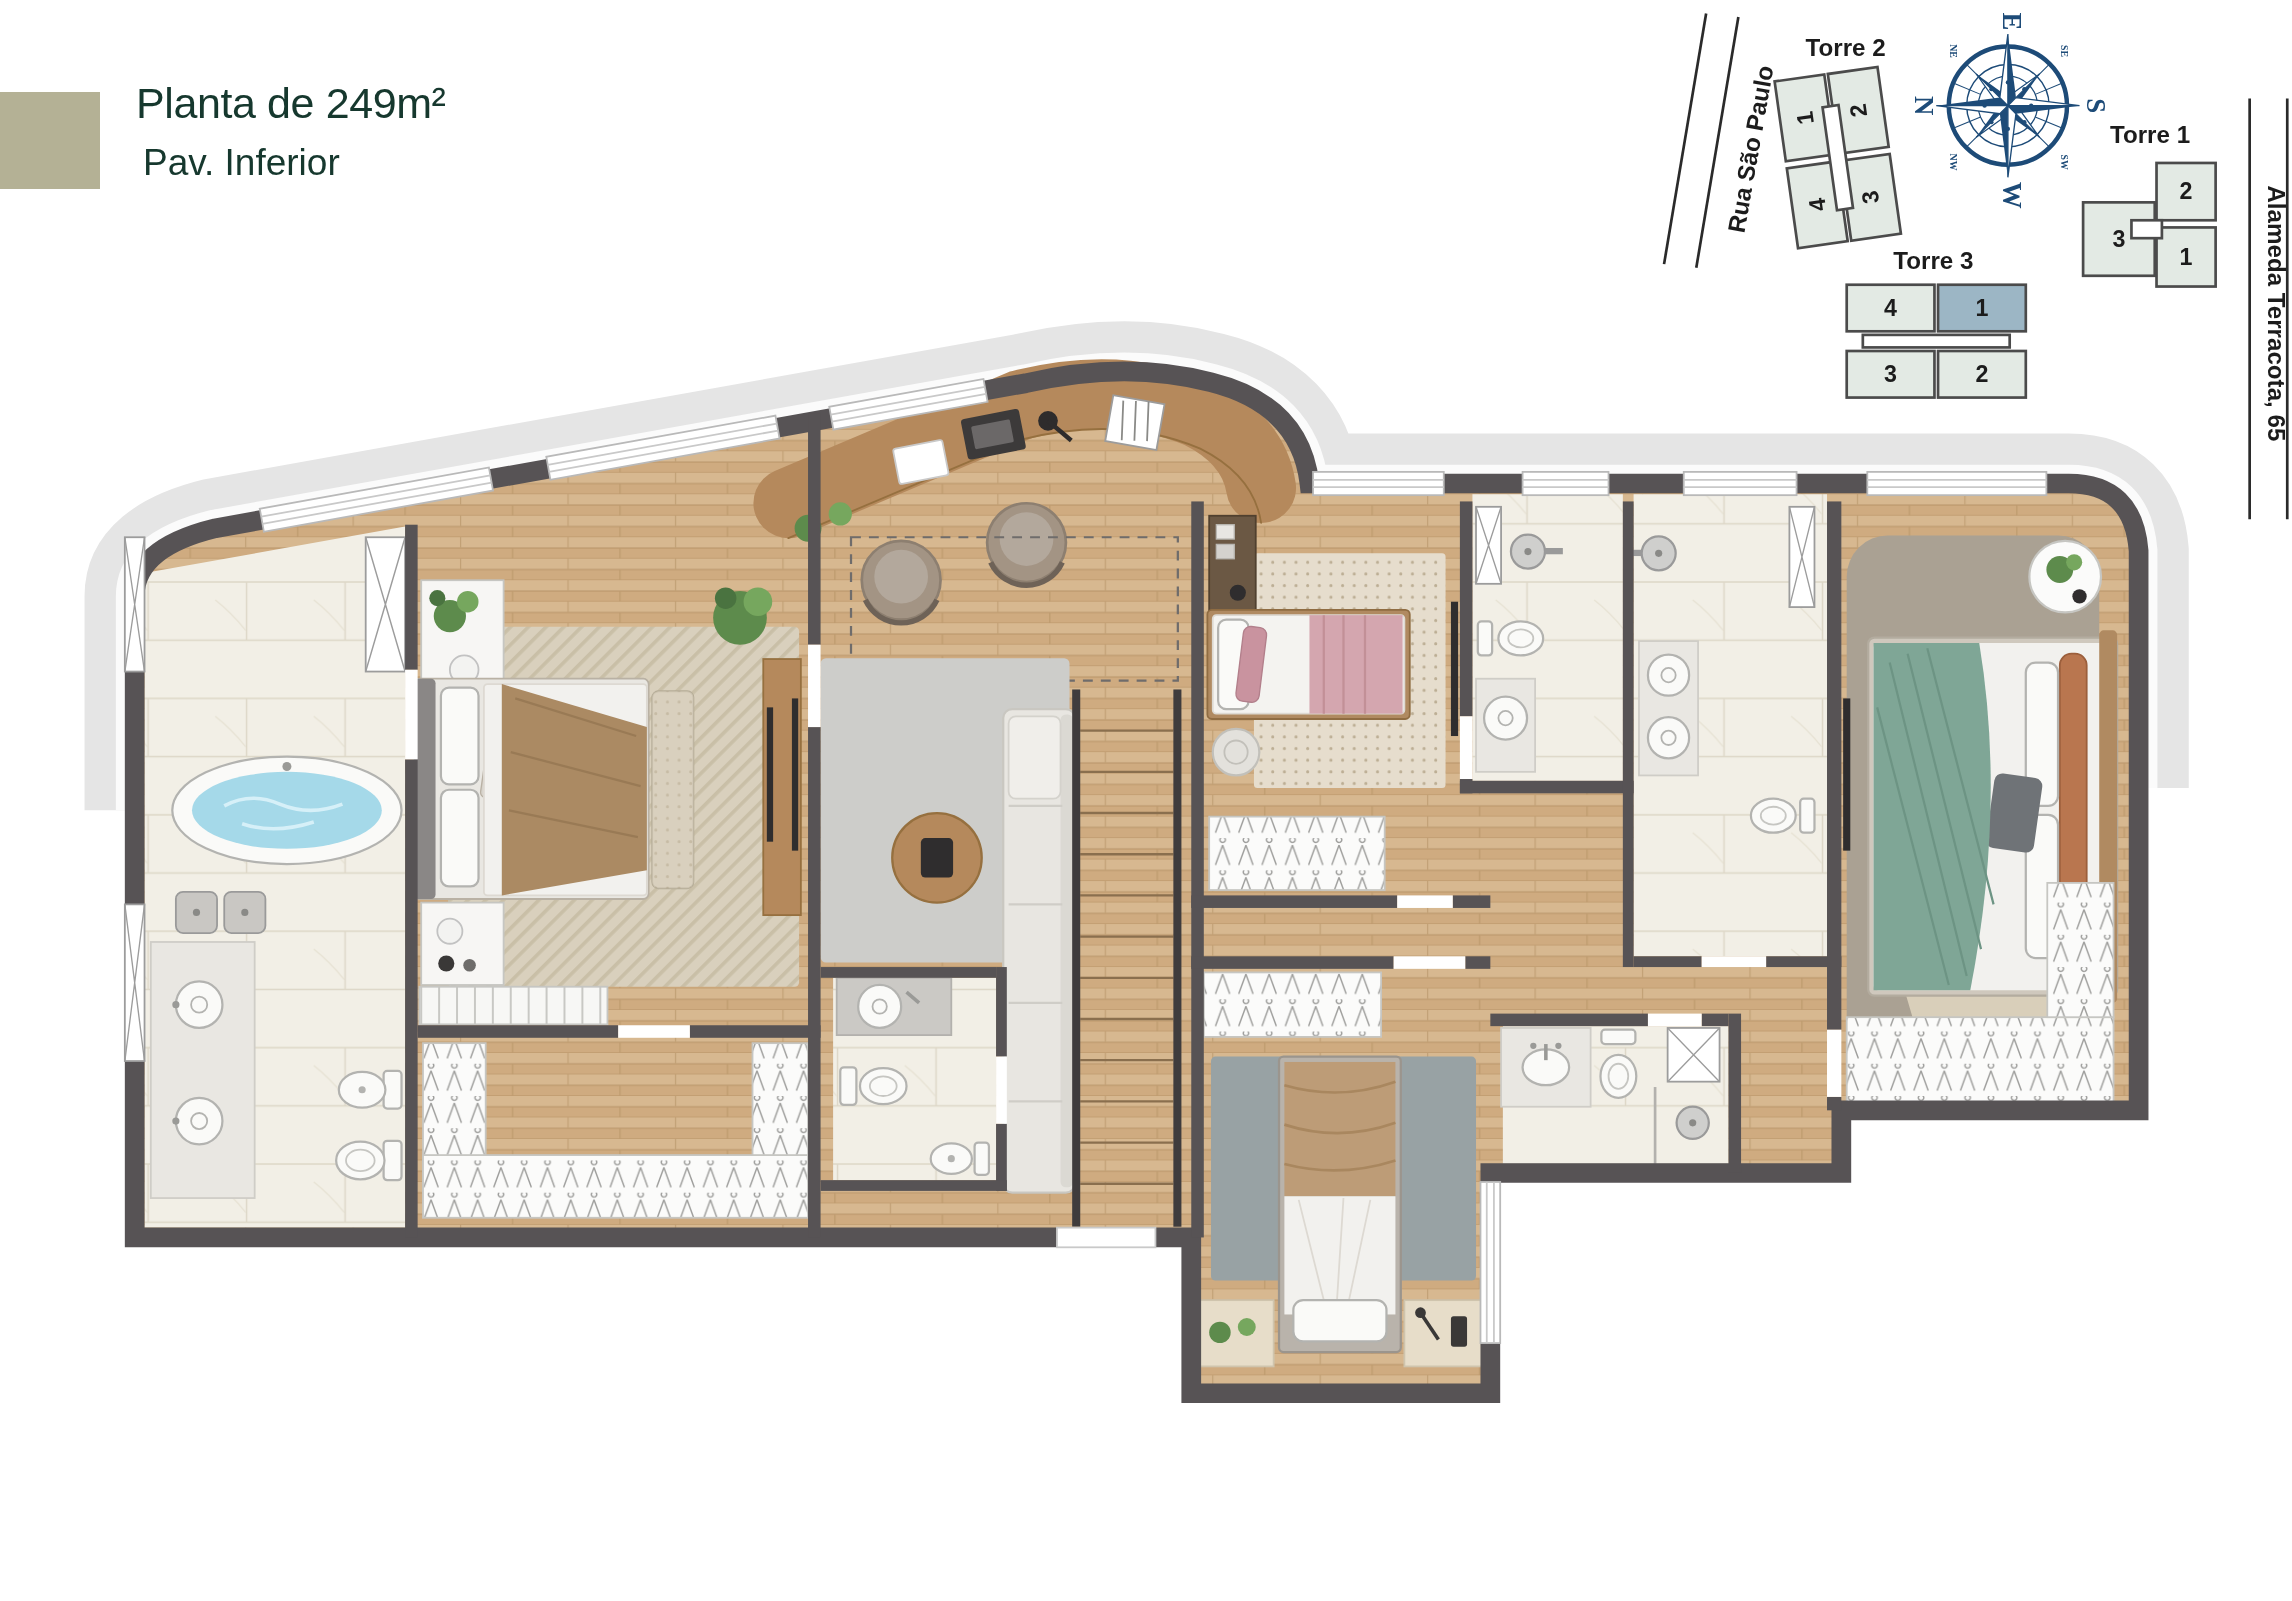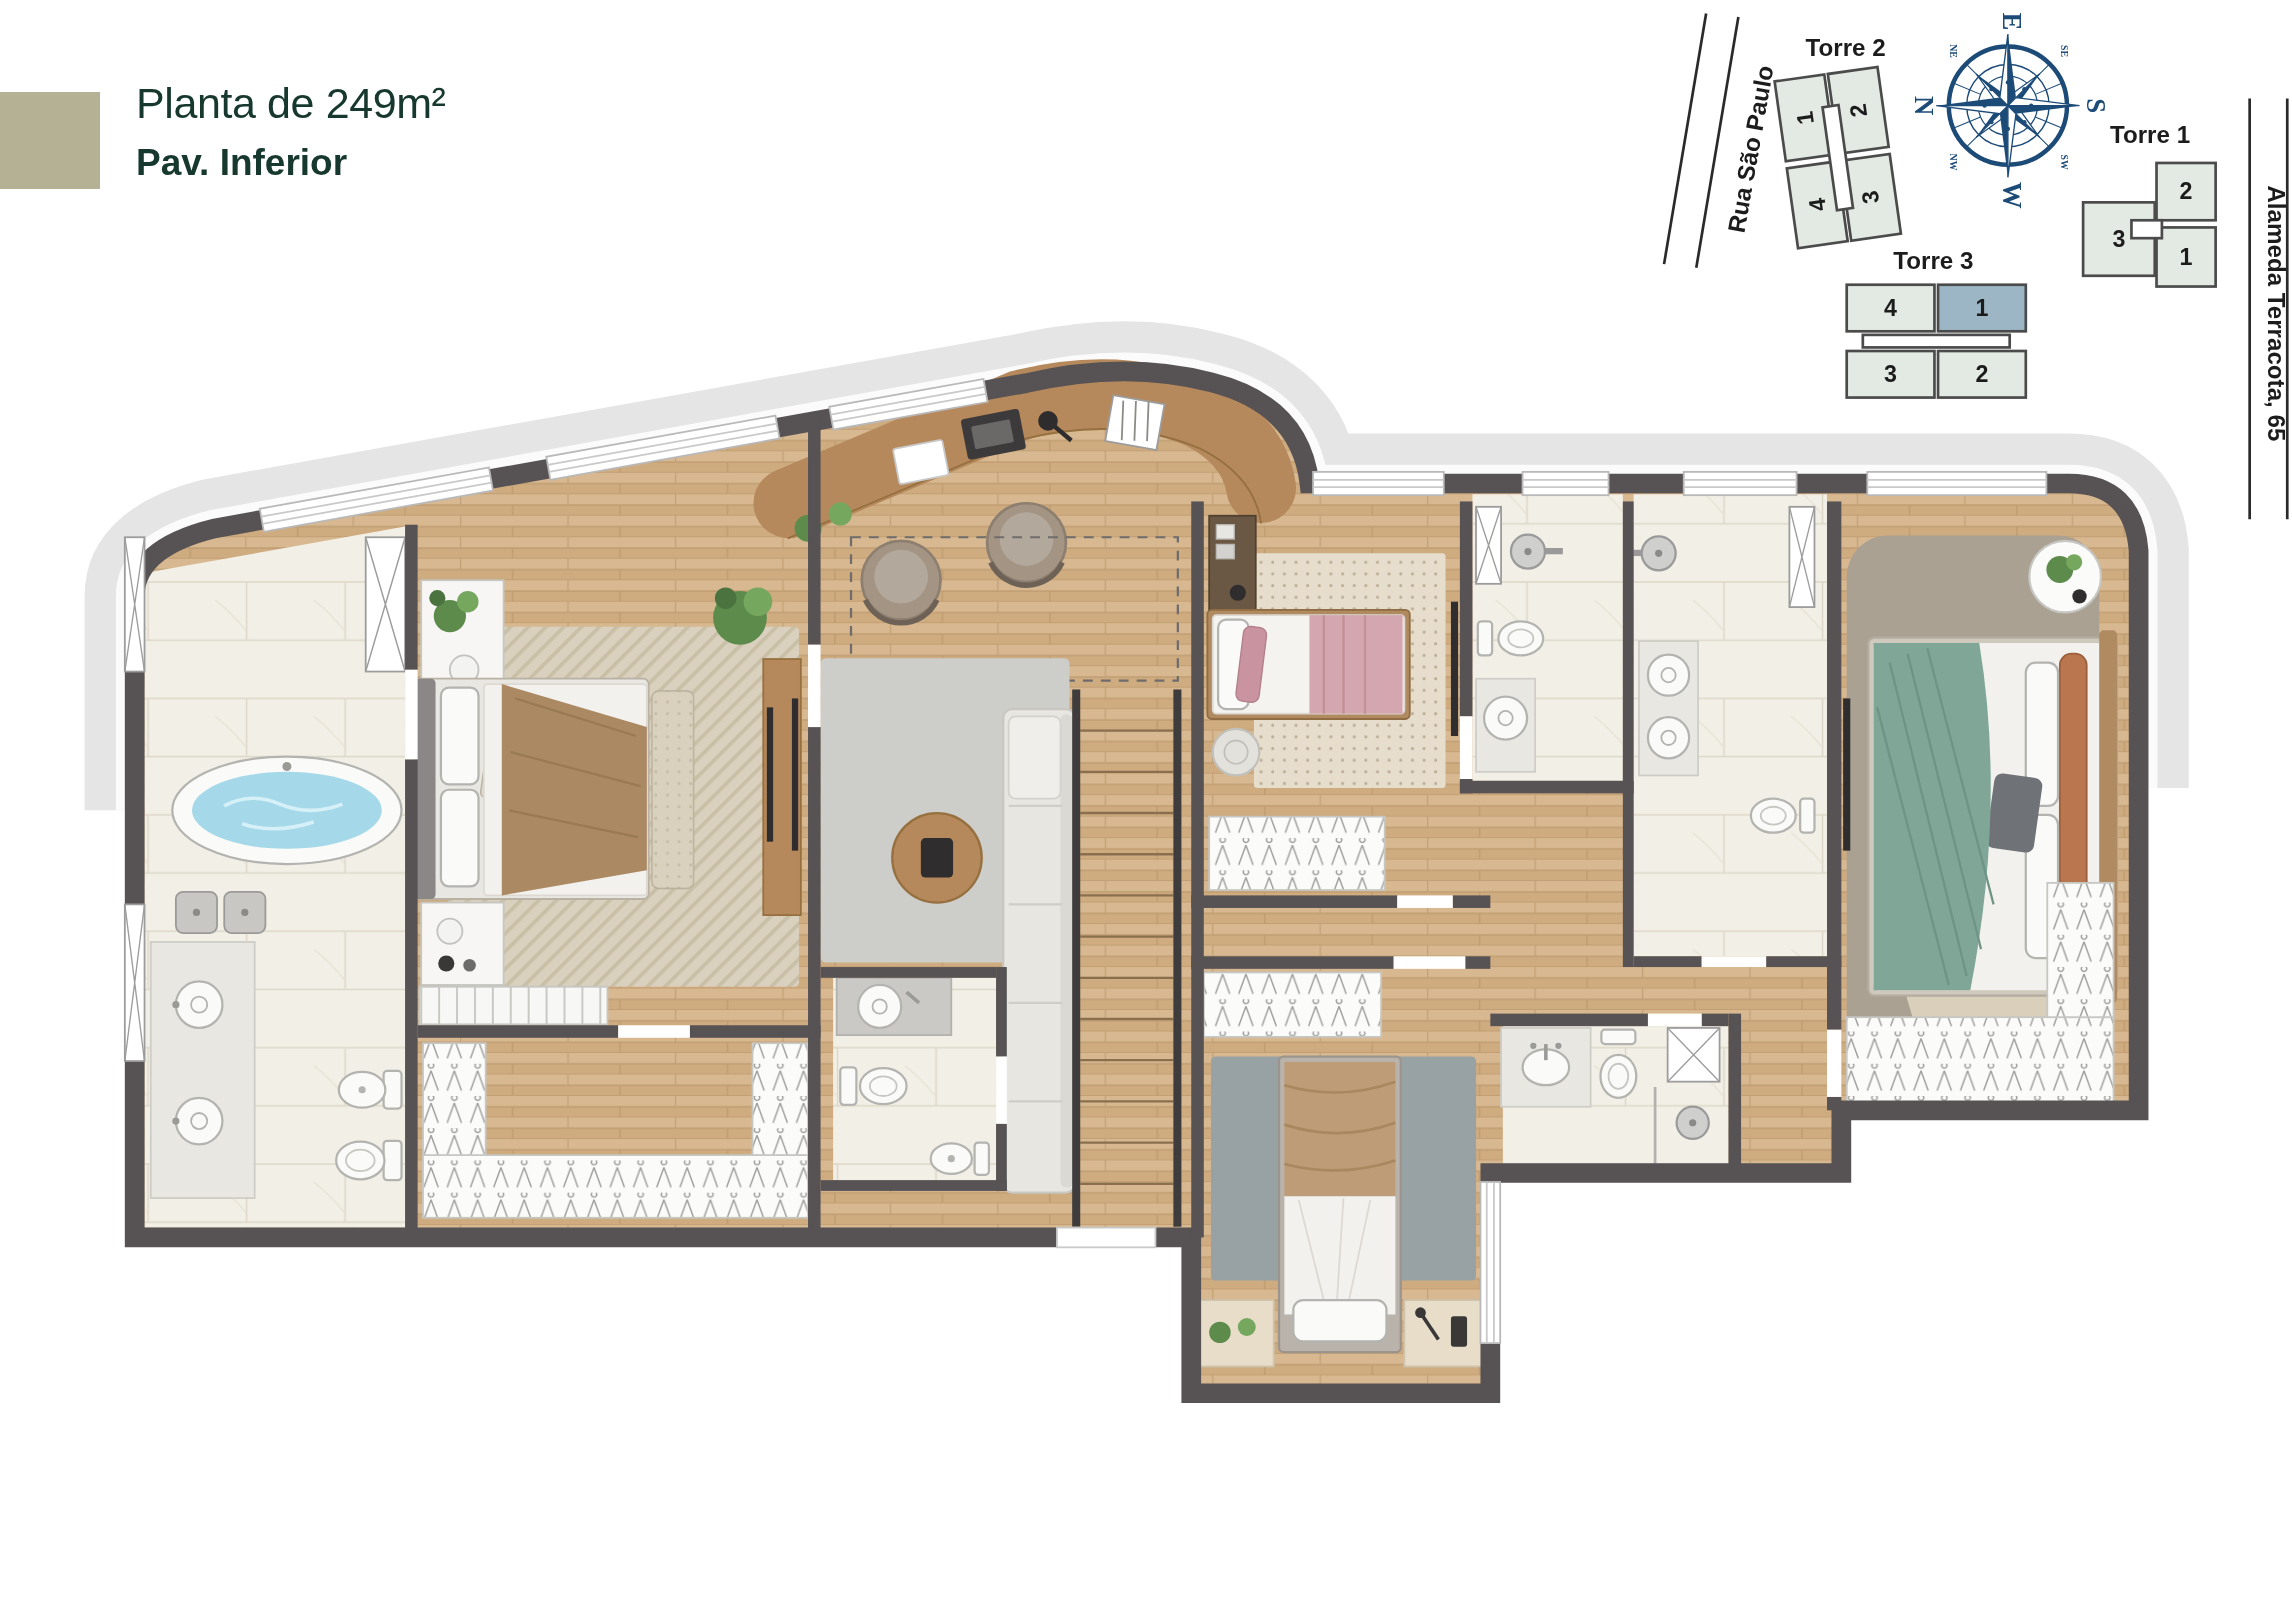--- a/index.html
+++ b/index.html
@@ -3,21 +3,21 @@
 <meta charset="utf-8">
 <style>
   html,body{margin:0;padding:0;background:#ffffff;}
   .canvas{
     position:relative;width:2293px;height:1601px;background:#ffffff;overflow:hidden;
     font-family:"Liberation Sans",sans-serif;
   }
   .hdr{position:absolute;left:0;top:0;width:806px;height:233px;}
   .hdr .accent{position:absolute;left:0;top:92px;width:100px;height:97px;background:#b4b195;}
   .hdr .title{position:absolute;left:136px;top:79px;font-size:43px;font-weight:normal;color:#16382e;letter-spacing:-0.4px;}
-  .hdr .subtitle{position:absolute;left:136px;top:142px;font-size:37px;font-weight:700;color:#16382e;}
+  .hdr .subtitle{position:absolute;left:143px;top:142px;font-size:37px;font-weight:400;color:#16382e;}
   svg{position:absolute;left:0;top:0;}
   svg text{font-family:"Liberation Sans",sans-serif;}
   .twr-label{font-size:27px;font-weight:bold;fill:#1c1c1c;}
   .unit-num{font-size:26px;font-weight:bold;fill:#1c1c1c;text-anchor:middle;}
   .street{font-size:27px;font-weight:bold;fill:#1c1c1c;text-anchor:middle;}
   .card{font-size:30px;font-weight:bold;fill:#1d4b78;text-anchor:middle;font-family:"Liberation Serif",serif;}
   .icard{font-size:11px;font-weight:bold;fill:#1d4b78;text-anchor:middle;font-family:"Liberation Serif",serif;}
   .wall{fill:#575355;}
   .winlite{fill:#ffffff;stroke:#b9b9b9;stroke-width:2;}
   .hatch{fill:#ffffff;stroke:#9c9c9c;stroke-width:2;}

